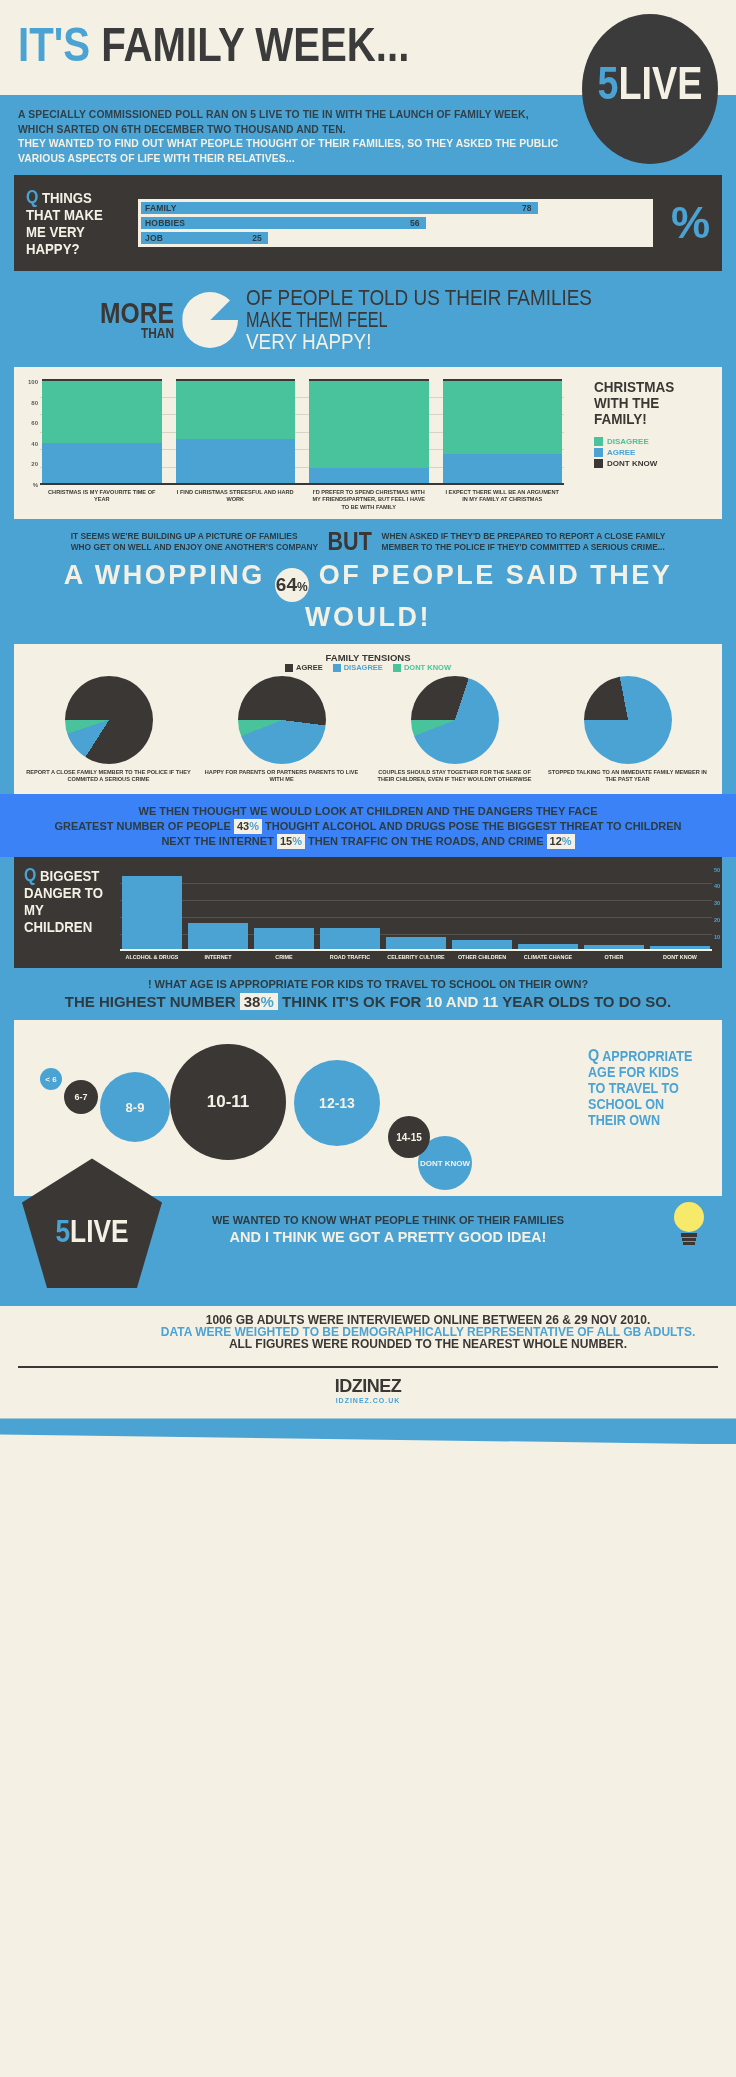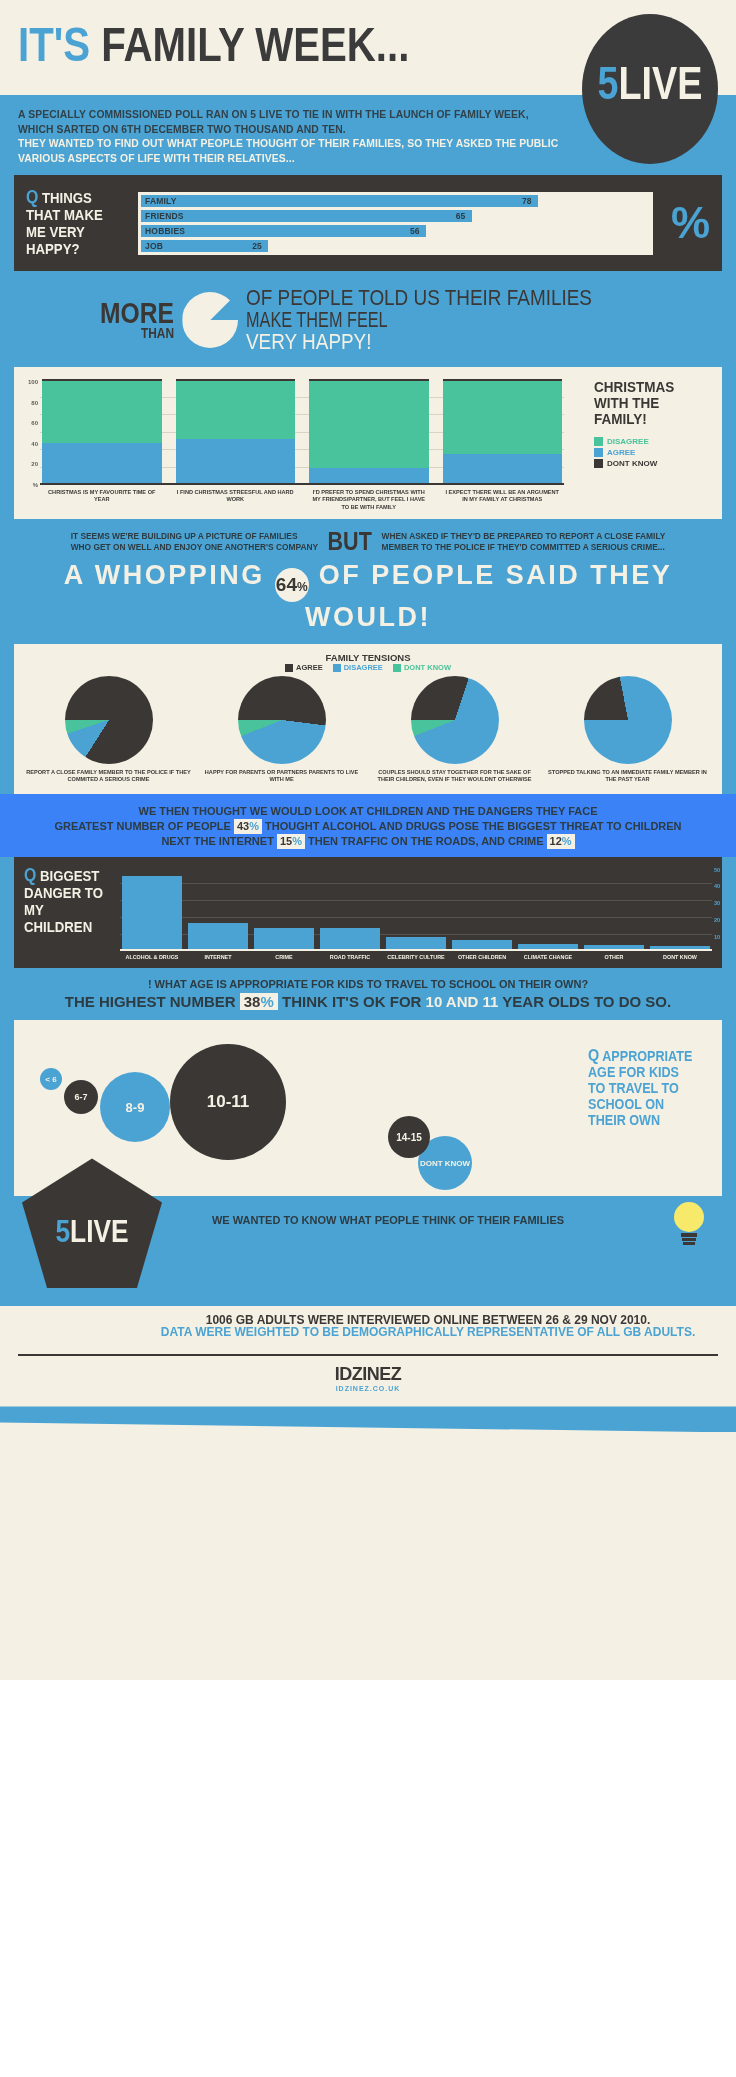--- a/index.html
+++ b/index.html
@@ -2,21 +2,21 @@
 <html><head>
 <meta charset="utf-8">
 <style>
   *{box-sizing:border-box;margin:0;padding:0;}
   html,body{background:#ffffff;}
   body{
     width:736px;height:2077px;overflow:hidden;
     font-family:"Liberation Sans",sans-serif;
     -webkit-font-smoothing:antialiased;
   }
-  .page{position:relative;width:736px;height:1680px;background:#f4f1e4;}
+  .page{position:relative;width:736px;height:2077px;background:#f4f1e4;}
 
   
   .header{position:relative;height:95px;background:#f4f1e4;}
   .title{position:absolute;left:18px;top:18px;font-size:49px;line-height:52px;
          font-weight:bold;color:#3b3b3b;white-space:nowrap;
          font-family:"Liberation Sans Narrow","Liberation Sans",sans-serif;
          transform:scaleX(.82);transform-origin:left top;letter-spacing:0px;}
   .title .blue{color:#4ba3d3;}
   .logo-circle{position:absolute;right:18px;top:14px;width:136px;height:150px;
         border-radius:50%;background:#3b3b3b;}
@@ -243,25 +243,20 @@
     <div class="panel-dark">
       <div class="q-label">
         <span class="q">Q</span>
         <span>THINGS THAT MAKE ME VERY HAPPY?</span>
       </div>
       <div class="bars" id="happy-bars">
           <div class="brow">
             <div class="bfill" style="width: 78%;"></div>
             <div class="blab">FAMILY</div>
             <div class="bval" style="left: calc(78% - 16px);">78</div>
-          </div>
-          <div class="brow">
-            <div class="bfill" style="width: 65%;"></div>
-            <div class="blab">FRIENDS</div>
-            <div class="bval" style="left: calc(65% - 16px);">65</div>
           </div>
           <div class="brow">
             <div class="bfill" style="width: 56%;"></div>
             <div class="blab">HOBBIES</div>
             <div class="bval" style="left: calc(56% - 16px);">56</div>
           </div>
           <div class="brow">
             <div class="bfill" style="width: 25%;"></div>
             <div class="blab">JOB</div>
             <div class="bval" style="left: calc(25% - 16px);">25</div>
@@ -473,20 +468,21 @@
         <span class="agebadge"><span>38</span><span class="s">%</span></span>
         <span class="dk">THINK IT'S OK FOR</span>
         <span>10 AND 11</span>
         <span class="dk">YEAR OLDS TO DO SO.</span>
       </div>
     </div>
 
     <div class="bubbles" id="bubbles">
         <div class="bub blue" style="width: 54px; height: 54px; left: 404px; top: 116px; font-size: 8px;">DONT KNOW</div>
         <div class="bub dark" style="width: 42px; height: 42px; left: 374px; top: 96px; font-size: 10px;">14-15</div>
+        <div class="bub blue" style="width: 86px; height: 86px; left: 280px; top: 40px; font-size: 14px;">12-13</div>
         <div class="bub dark" style="width: 116px; height: 116px; left: 156px; top: 24px; font-size: 17px;">10-11</div>
         <div class="bub blue" style="width: 70px; height: 70px; left: 86px; top: 52px; font-size: 13px;">8-9</div>
         <div class="bub dark" style="width: 34px; height: 34px; left: 50px; top: 60px; font-size: 9px;">6-7</div>
         <div class="bub blue" style="width: 22px; height: 22px; left: 26px; top: 48px; font-size: 8px;">&lt; 6</div>
       <div class="bub-side">
         <span class="q">Q</span>
         <span>APPROPRIATE AGE FOR KIDS TO TRAVEL TO SCHOOL ON THEIR OWN</span>
       </div>
     </div>
 
@@ -496,27 +492,29 @@
         <span class="five">5</span><span>LIVE</span>
       </div>
       <div class="bulb">
         <div class="glass"></div>
         <div class="base"></div>
         <div class="base2"></div>
         <div class="base3"></div>
       </div>
       <div class="outro-text">
         <div class="o1">WE WANTED TO KNOW WHAT PEOPLE THINK OF THEIR FAMILIES</div>
+        <div class="o2">AND I THINK WE GOT A PRETTY GOOD IDEA!</div>
       </div>
     </div>
   </div>
 
   <div class="methods">
     <div class="m">1006 GB ADULTS WERE INTERVIEWED ONLINE BETWEEN 26 &amp; 29 NOV 2010.</div>
     <div class="m blue">DATA WERE WEIGHTED TO BE DEMOGRAPHICALLY REPRESENTATIVE OF ALL GB ADULTS.</div>
+    <div class="m">ALL FIGURES WERE ROUNDED TO THE NEAREST WHOLE NUMBER.</div>
   </div>
 
   <div class="footer">
     <div class="foot-rule"></div>
     <div class="foot-logo">IDZINEZ</div>
     <div class="foot-url">IDZINEZ.CO.UK</div>
   </div>
   <div class="blue-wedge"></div>
 </div>
 

